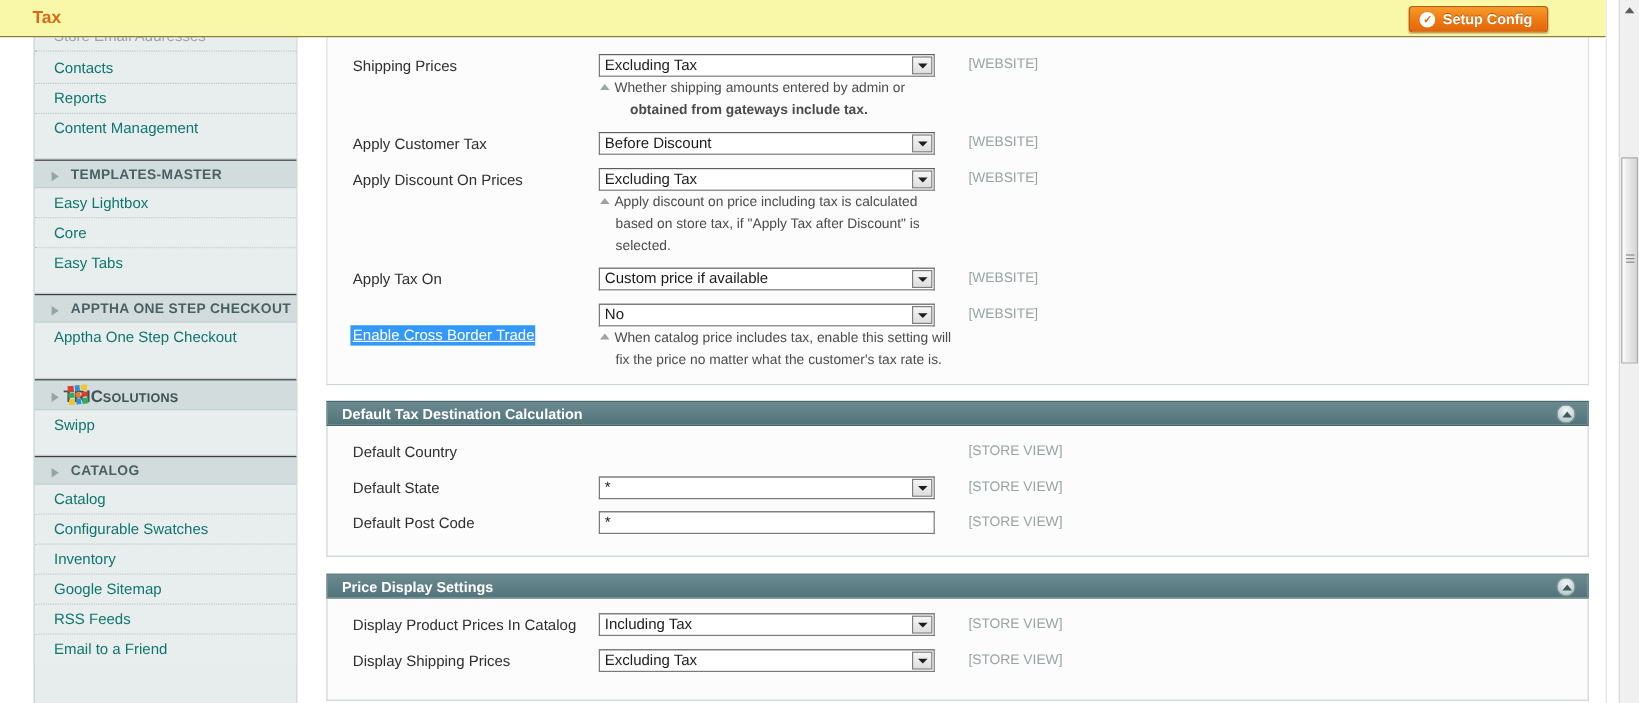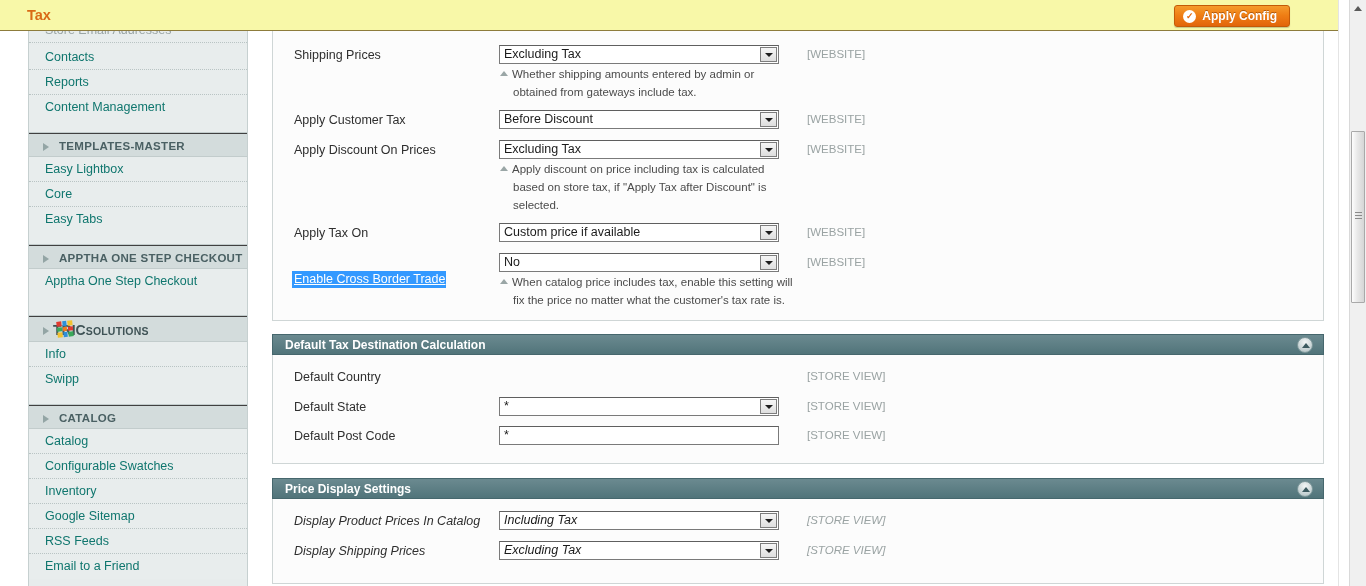--- a/index.html
+++ b/index.html
@@ -337,23 +337,20 @@
               <i style="background:#f2c230"></i>
             <i style="background:#3aa85a"></i>
               <i style="background:#f07c1e"></i>
               <i style="background:#e03a2f"></i>
             <i style="background:#f2c230"></i>
               <i style="background:#2f8fd8"></i>
               <i style="background:#3aa85a"></i>
           </span>
           <span class="brand-txt"><span class="big">TRIC</span><span class="sm">SOLUTIONS</span></span>
         </div>
-        <div class="nav-item">
-          <span>Info</span>
-        </div>
         <div class="nav-item" style="border-bottom:none;">
           <span>Swipp</span>
         </div>
         <div class="nav-gap"></div>
 
         <div class="nav-group">
           <span class="tri"></span>
           <span>CATALOG</span>
         </div>
         <div class="nav-item">
@@ -391,21 +388,21 @@
         <div class="fselect" style="left:226px; top:80px; width:280px;">
           <span>Excluding Tax</span>
           <span class="arrow-btn">
               <span class="dn"></span>
             </span>
         </div>
         <div class="scope" style="left:534px; top:83px;">[WEBSITE]</div>
         <div class="hint" style="left:227px; top:100px;">
           <span class="tri"></span><span>Whether shipping amounts entered by admin or</span>
         </div>
-        <div class="hint" style="left:240px; top:118px;">
+        <div class="hint" style="left:252px; top:118px;font-weight:bold;">
           <span>obtained from gateways include tax.</span>
         </div>
 
         <div class="flabel" style="left:21px; top:148px;">Apply Customer Tax</div>
         <div class="fselect" style="left:226px; top:145px; width:280px;">
           <span>Before Discount</span>
           <span class="arrow-btn">
               <span class="dn"></span>
             </span>
         </div>
@@ -483,21 +480,21 @@
       </div>
     </div>
 
     <div class="panel" style="top:478px; height:108px; border:none;">
       <div class="sect-head">
         <span>Price Display Settings</span>
         <span class="collapse-btn">
             <span class="up"></span>
           </span>
       </div>
-      <div class="body-box" style="height:85px; border:1px solid #cfd6d6; border-top:none; background:#fcfcfc;font-style:italic;">
+      <div class="body-box" style="height:85px; border:1px solid #cfd6d6; border-top:none; background:#fcfcfc;">
         <div class="flabel" style="left:21px; top:15px;">Display Product Prices In Catalog</div>
         <div class="fselect" style="left:226px; top:12px; width:280px;">
           <span>Including Tax</span>
           <span class="arrow-btn">
               <span class="dn"></span>
             </span>
         </div>
         <div class="scope" style="left:534px; top:15px;">[STORE VIEW]</div>
 
         <div class="flabel" style="left:21px; top:45px;">Display Shipping Prices</div>
@@ -510,21 +507,21 @@
         <div class="scope" style="left:534px; top:45px;">[STORE VIEW]</div>
       </div>
     </div>
 
   </div>
 
   <div id="yellow-band">
     <div id="tax-title">Tax</div>
     <div id="save-config">
       <span class="chk-circle">✓</span>
-      <span>Apply Config</span>
+      <span>Setup Config</span>
     </div>
   </div>
 
   <div id="doc-edge"></div>
   <div id="scrollbar">
     <div class="sb-up">
         <span class="t"></span>
       </div>
     <div id="sb-thumb">
       <span class="grip">

